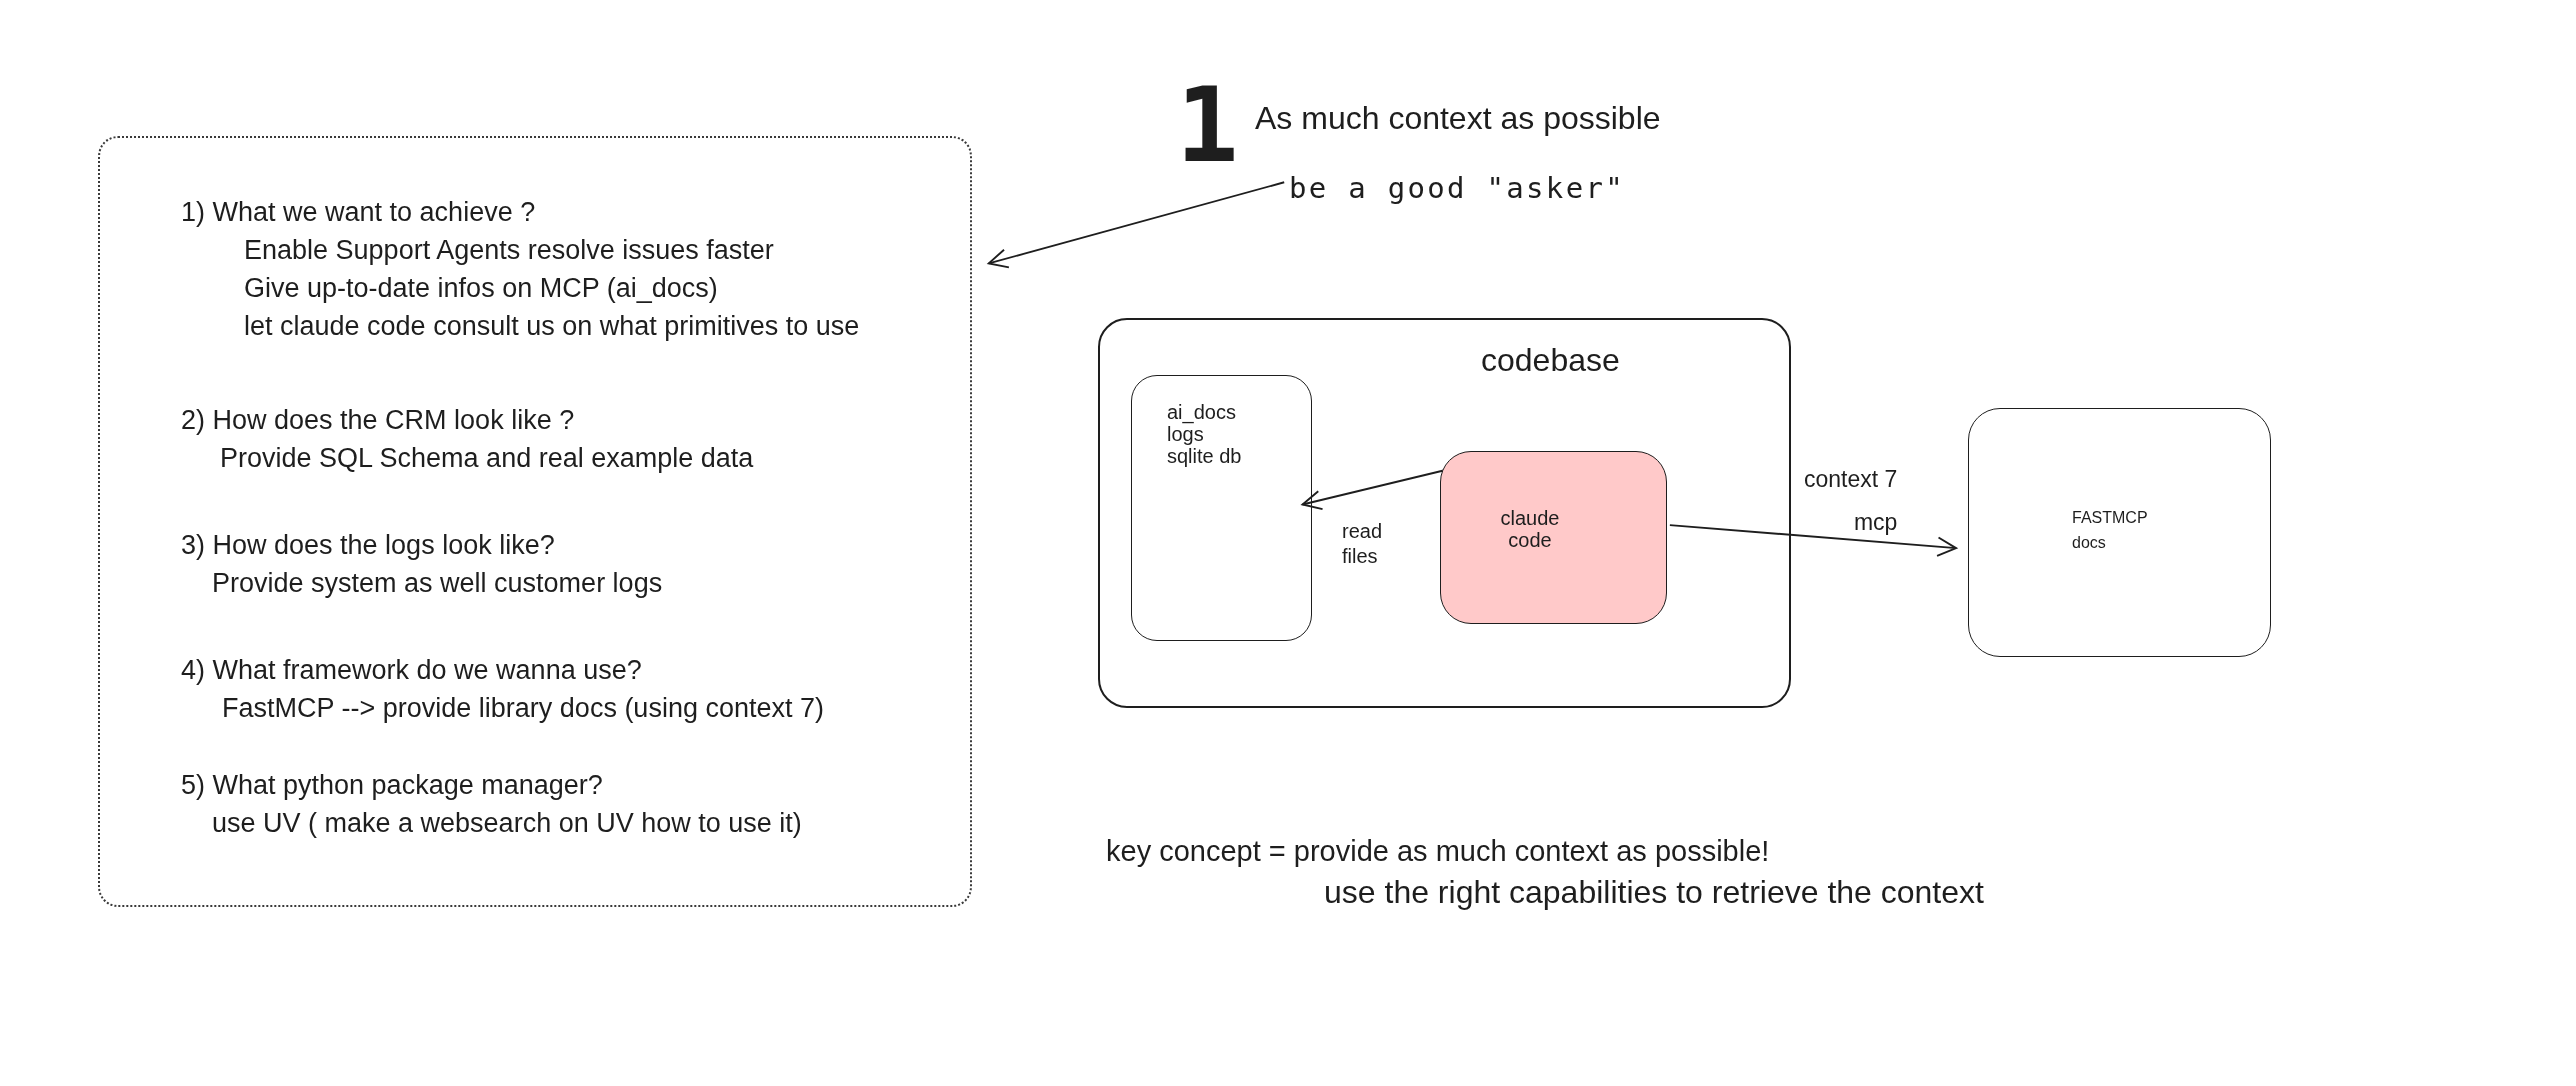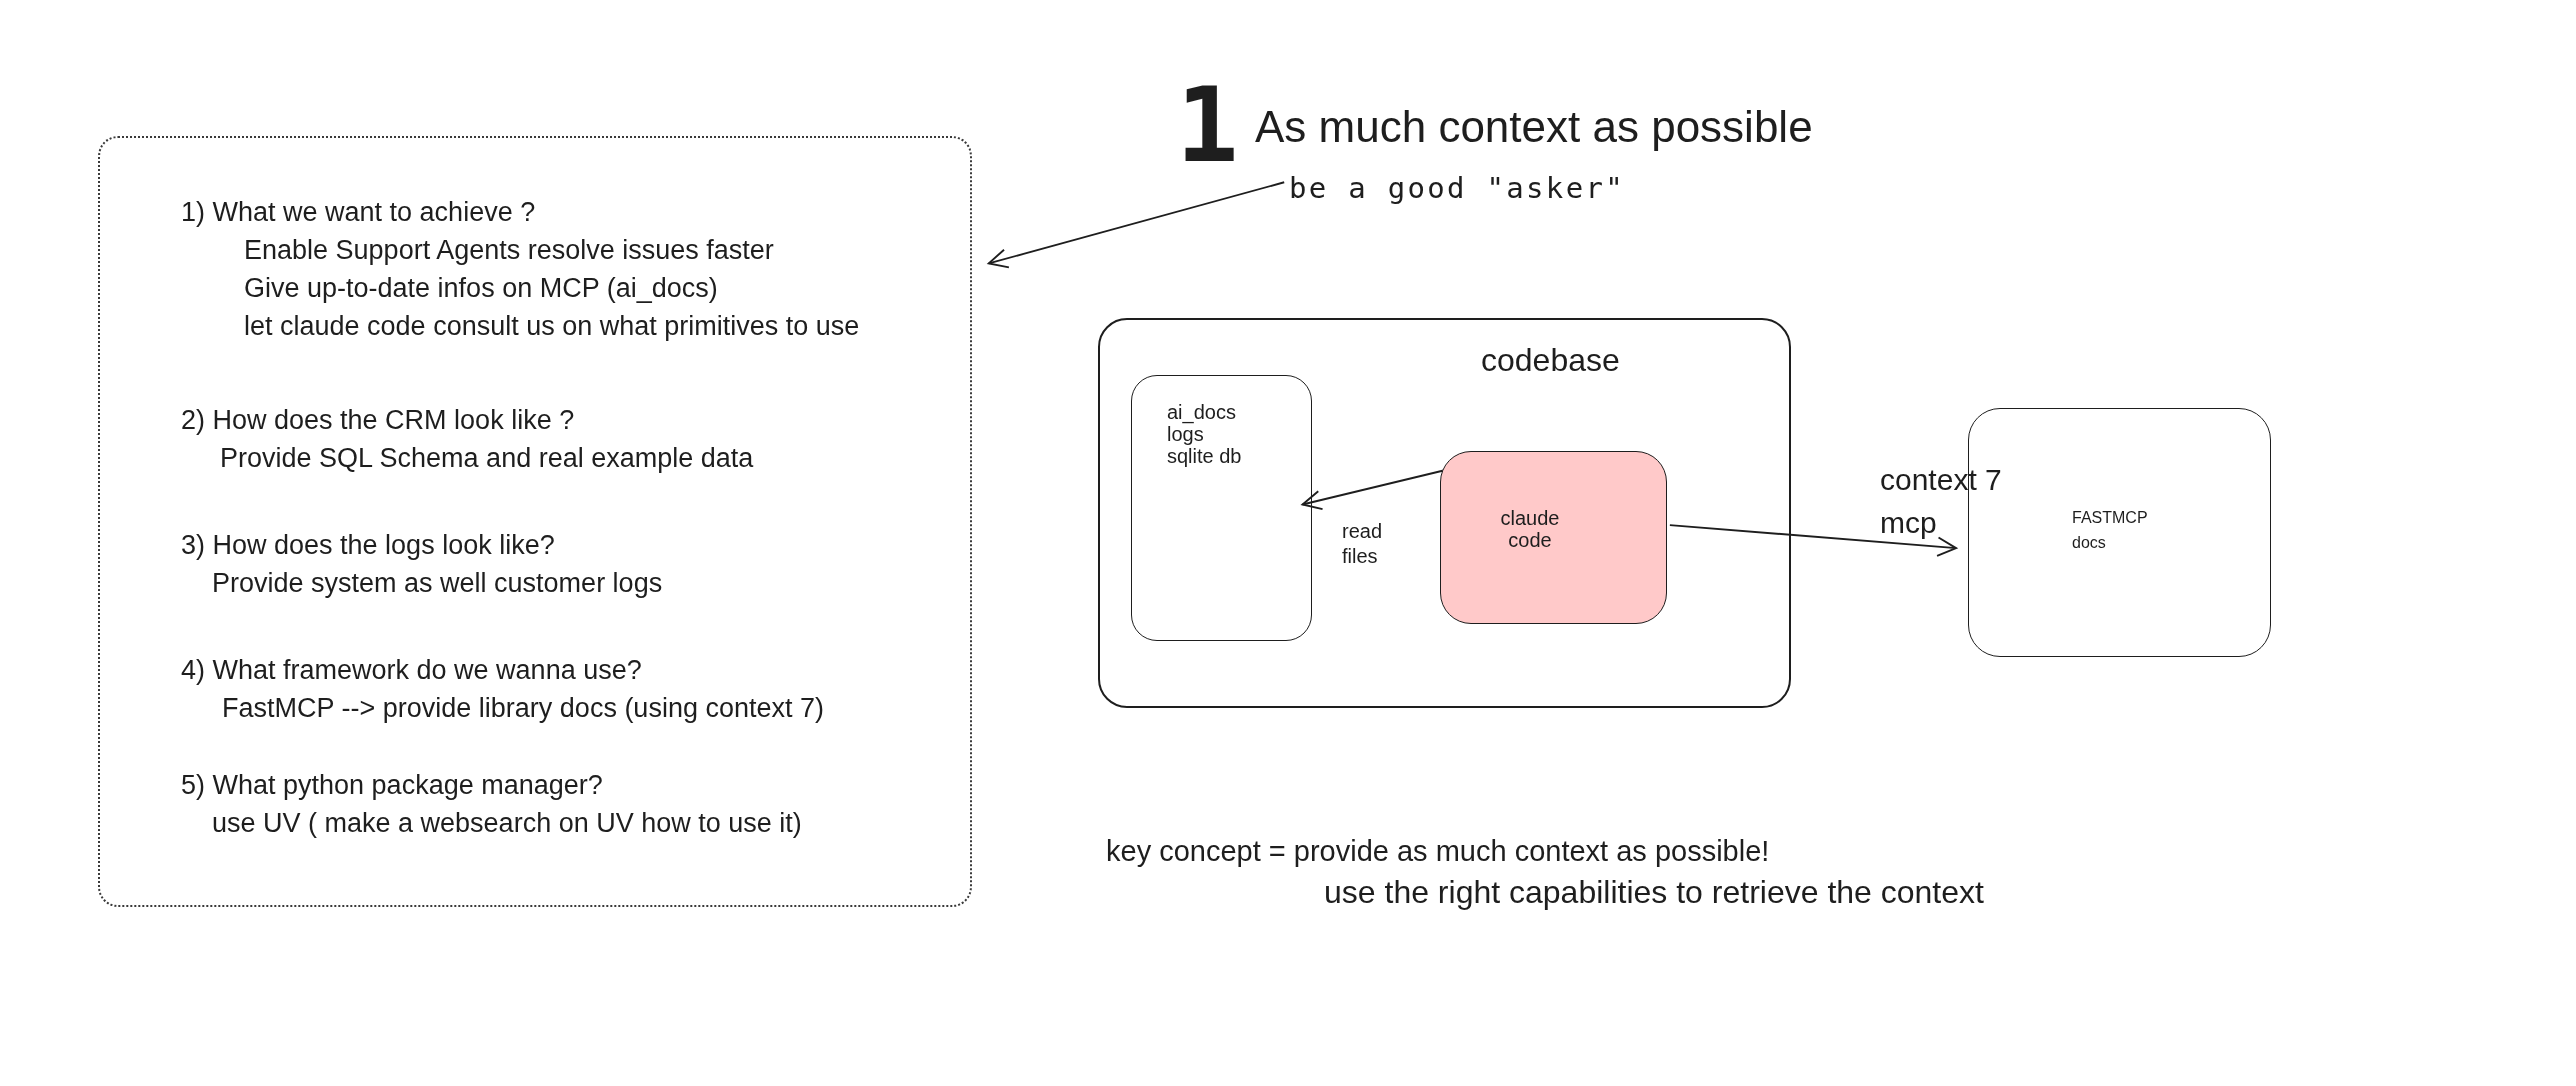--- a/index.html
+++ b/index.html
@@ -35,22 +35,22 @@
   .gap-a{margin-top:56px;}
   .gap-b{margin-top:49px;}
   .gap-c{margin-top:39px;}
   
   .heading-number{
     position:absolute;left:1176px;top:73px;
     font-family:"DejaVu Sans Mono", monospace;
     font-weight:800;font-size:104px;line-height:1;
   }
   .heading-title{
-    position:absolute;left:1255px;top:108px;
-    font-size:44px;line-height:37px;white-space:nowrap;
+    position:absolute;left:1255px;top:100px;
+    font-size:32px;line-height:37px;white-space:nowrap;
   }
   .heading-subtitle{
     position:absolute;left:1289px;top:170px;
     font-family:"DejaVu Sans Mono", monospace;
     font-size:29px;line-height:37px;letter-spacing:2.3px;white-space:nowrap;
   }
   
   .box{
     position:absolute;box-sizing:border-box;
     border:2.3px solid var(--ink);
@@ -69,22 +69,22 @@
   .claude-box{left:1440px;top:451px;width:227px;height:173px;border-radius:31px;border-width:1.9px;background:var(--pink);}
   .claude-text{
     position:absolute;left:1440px;top:507px;width:180px;
     font-size:20px;line-height:22px;text-align:center;
   }
   .read-files-label{
     position:absolute;left:1342px;top:519px;
     font-size:20px;line-height:24.5px;white-space:nowrap;
   }
   .context-label{
-    position:absolute;left:1880px;top:458px;
-    font-size:30px;line-height:43px;white-space:nowrap;
+    position:absolute;left:1804px;top:458px;
+    font-size:23px;line-height:43px;white-space:nowrap;text-align:right;
   }
   .fastmcp-box{left:1968px;top:408px;width:303px;height:249px;border-radius:32px;border-width:1.9px;}
   .fastmcp-text{
     position:absolute;left:2072px;top:505px;
     font-size:16px;line-height:25px;white-space:nowrap;
   }
   
   .key-line1{
     position:absolute;left:1106px;top:831px;
     font-size:29px;line-height:40px;white-space:nowrap;

